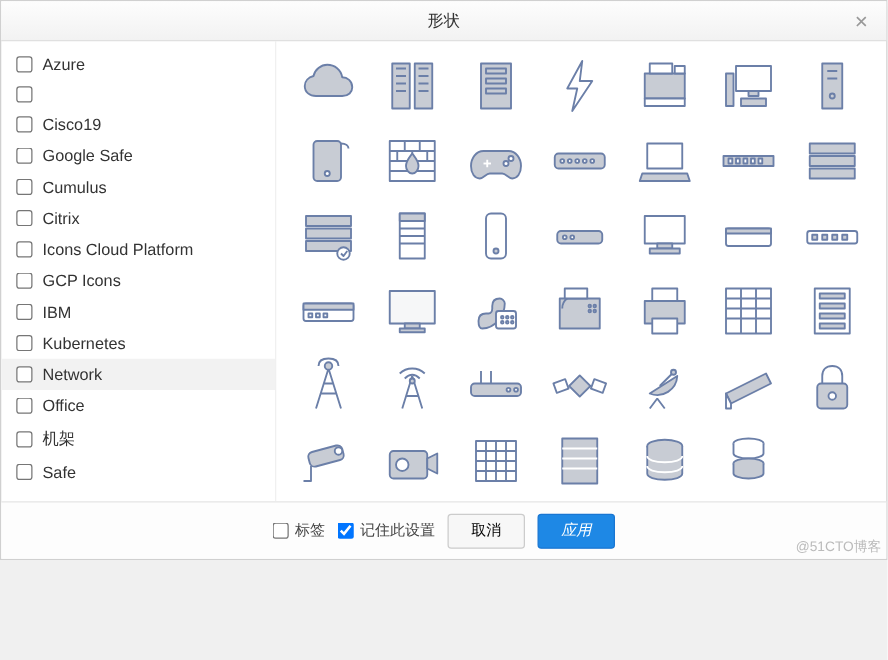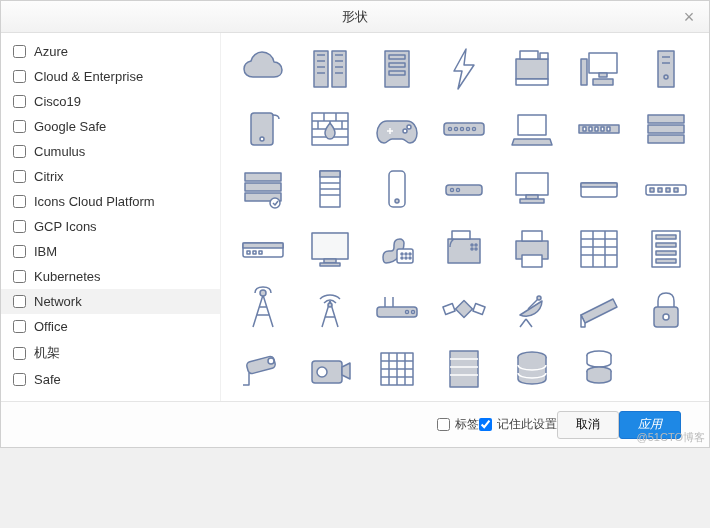--- a/index.html
+++ b/index.html
@@ -9,21 +9,21 @@
   .title-bar .title { font-size: 13px; color: #333; font-weight: 500; }
   .close-btn { position: absolute; right: 10px; top: 6px; width: 20px; height: 20px; display: flex; align-items: center; justify-content: center; cursor: pointer; color: #999; font-size: 18px; }
   .body { flex: 1; display: flex; overflow: hidden; }
   .sidebar { width: 220px; border-right: 1px solid #f0f0f0; overflow-y: auto; padding: 6px 0; }
   .cat-item { display: flex; align-items: center; padding: 5px 12px; cursor: pointer; font-size: 13px; color: #333; }
   .cat-item.selected { background: #f2f2f2; }
   .cat-item input { margin-right: 8px; width: 13px; height: 13px; }
   .shape-grid { flex: 1; overflow-y: auto; padding: 10px 14px; display: grid; grid-template-columns: repeat(7, 1fr); gap: 8px 10px; align-content: start; }
   .shape-cell { width: 56px; height: 52px; display: flex; align-items: center; justify-content: center; cursor: pointer; }
   .shape-cell svg { width: 48px; height: 48px; }
-  .footer { height: 46px; border-top: 1px solid #e5e5e5; display: flex; align-items: center; justify-content: flex-end; padding: 0 28px; background: #fdfdfd; }
+  .footer { height: 46px; border-top: 1px solid #e5e5e5; display: flex; align-items: center; justify-content: center; padding: 0 14px; gap: 10px; background: #fdfdfd; }
   .footer label { display: flex; align-items: center; gap: 5px; font-size: 12px; color: #444; cursor: pointer; }
   .footer input[type=checkbox] { width: 13px; height: 13px; }
   .btn { height: 28px; padding: 0 18px; font-size: 12px; border-radius: 3px; border: 1px solid #ccc; background: #f7f7f7; cursor: pointer; }
   .btn.primary { background: #1e88e5; border-color: #1976d2; color: #fff; font-style: italic; }
   .watermark { position: absolute; right: 4px; bottom: 2px; font-size: 11px; color: #bbb; pointer-events: none; margin-top: 22px; }
   
   .sidebar::-webkit-scrollbar, .shape-grid::-webkit-scrollbar { width: 8px; }
   .sidebar::-webkit-scrollbar-thumb, .shape-grid::-webkit-scrollbar-thumb { background: #ddd; border-radius: 4px; }
 </style>
 </head>
@@ -35,21 +35,20 @@
     <span class="close-btn">×</span>
   </div>
   <div class="body">
     <div class="sidebar" id="sidebar">
         <div class="cat-item">
           <input type="checkbox" style="">
           <span>Azure</span>
         </div>
         <div class="cat-item">
           <input type="checkbox" style="">
-          <span>Cloud &amp; Enterprise</span>
         </div>
         <div class="cat-item">
           <input type="checkbox" style="">
           <span>Cisco19</span>
         </div>
         <div class="cat-item">
           <input type="checkbox" style="">
           <span>Google Safe</span>
         </div>
         <div class="cat-item">

